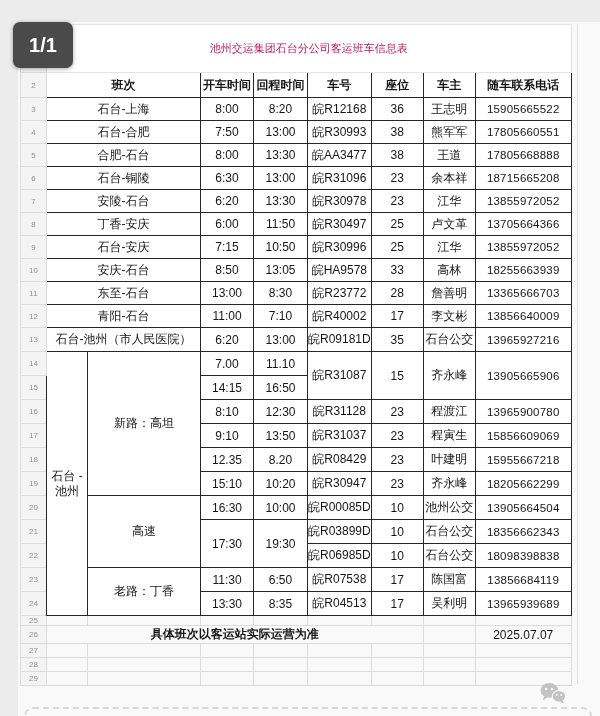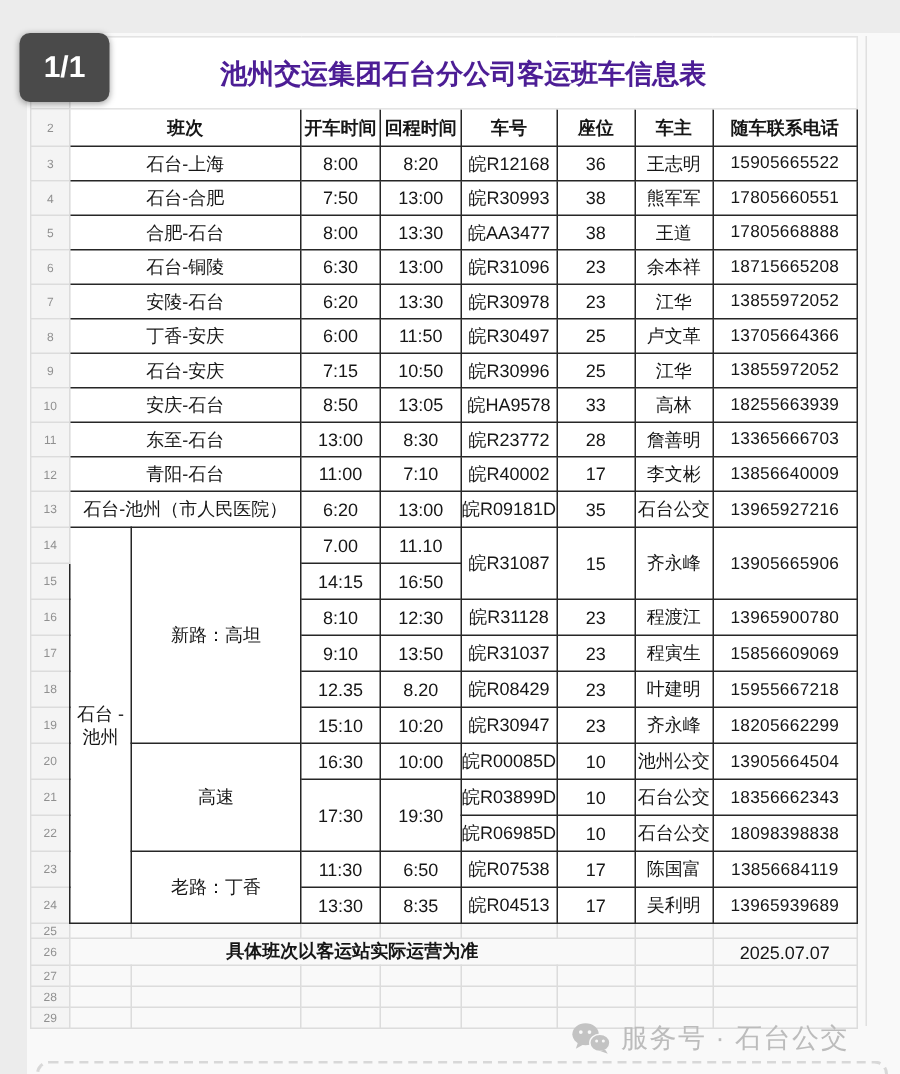--- a/index.html
+++ b/index.html
@@ -32,21 +32,21 @@
     overflow:hidden; white-space:nowrap;
   }
   td.rn{
     border:1px solid #dcdcdc; background:#f4f4f4;
     font-size:8px; color:#909090;
   }
   td.bk{ border:1.5px solid #262626; }
   td.lt{ border:1px solid #dcdcdc; background:transparent;margin-top:44px; }
   td.title-cell{
     border:1px solid #e3e3e3; background:#fff;
-    font-size:18px; font-weight:700; color:#4c1d95;
+    font-size:11px; font-weight:400; color:#be185d;
   }
   td.hdr{ font-weight:600; }
   td.vlabel{ white-space:pre-line; line-height:1.25; }
   td.phone{ font-size:11.5px; letter-spacing:.2px; }
   td.note{ font-weight:600; }
   td.date{ font-size:12px; }
   .badge{
     position:absolute; left:13px; top:22px; width:60px; height:46px;
     background:#4a4a4a; border-radius:7px;
     box-shadow:0 1px 4px rgba(0,0,0,.35);
@@ -366,16 +366,15 @@
   <svg class="wx-icon" viewBox="0 0 36 30">
     <ellipse cx="13" cy="11.5" rx="12.2" ry="10.2" fill="#c3c3c3"></ellipse>
     <path d="M6 19 L4 25 L11 21 Z" fill="#c3c3c3"></path>
     <circle cx="8.6" cy="9.5" r="1.7" fill="#f9f9f9"></circle>
     <circle cx="16.6" cy="9.5" r="1.7" fill="#f9f9f9"></circle>
     <ellipse cx="26.2" cy="19.5" rx="9.3" ry="8" fill="#c3c3c3" stroke="#f9f9f9" stroke-width="1.4"></ellipse>
     <path d="M31 25.5 L33.5 29.5 L26.5 27 Z" fill="#c3c3c3"></path>
     <circle cx="23.2" cy="17.8" r="1.4" fill="#f9f9f9"></circle>
     <circle cx="29.4" cy="17.8" r="1.4" fill="#f9f9f9"></circle>
   </svg>
-  <span>服务号 · 石台公交</span>
 </div>
 
 <div class="dash-box"></div>
 
 </body></html>

